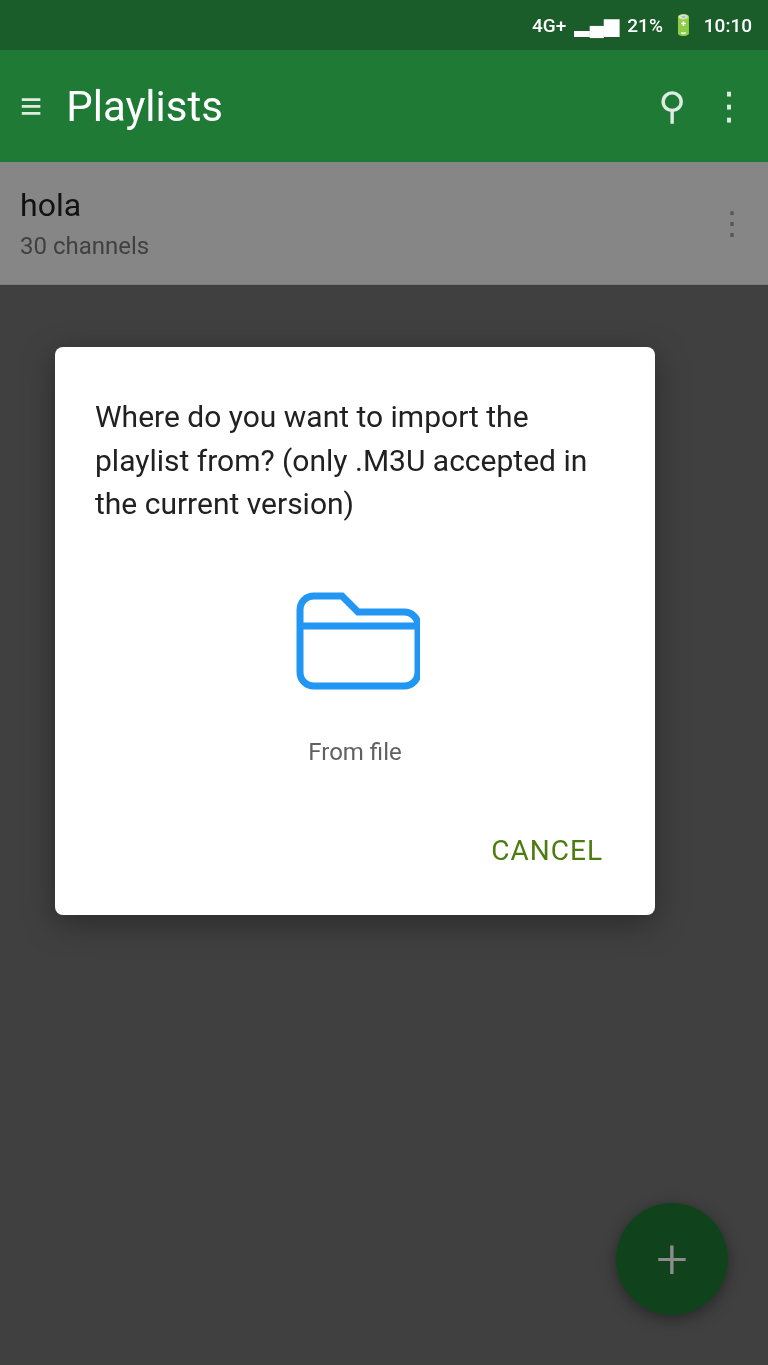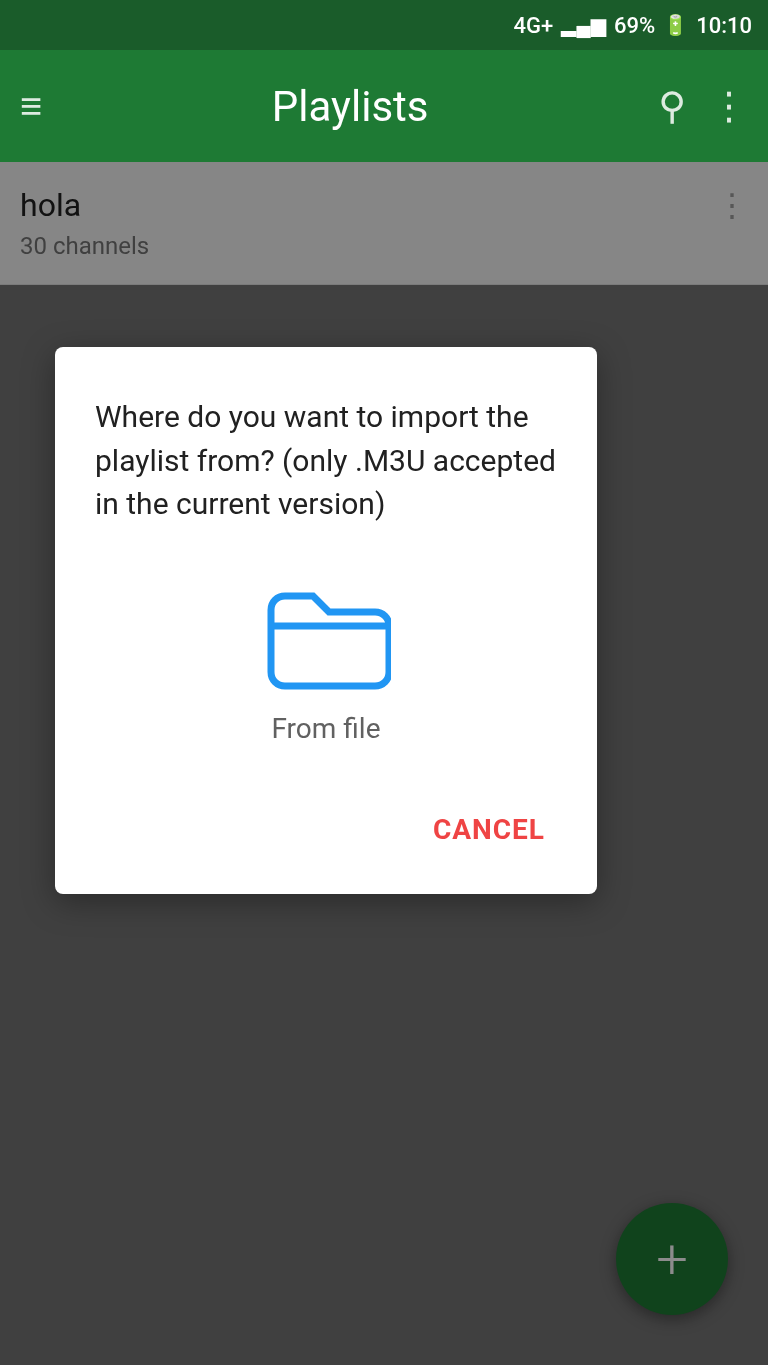--- a/index.html
+++ b/index.html
@@ -24,21 +24,21 @@
       background-color: #1a5c2a;
       display: flex;
       align-items: center;
       justify-content: flex-end;
       padding: 0 16px;
       gap: 8px;
     }
 
     .status-bar-text {
       color: white;
-      font-size: 22px;
+      font-size: 19px;
       font-weight: 500;
     }
 
     .status-icon {
       color: white;
       font-size: 20px;
     }
 
     
     .app-bar {
@@ -49,41 +49,41 @@
       align-items: center;
       padding: 0 20px;
       gap: 24px;
     }
 
     .app-bar-title {
       color: white;
       font-size: 42px;
       font-weight: 400;
       flex: 1;
-      text-align: center;
     }
 
     .app-bar-icon {
       color: rgba(255,255,255,0.85);
       font-size: 38px;
       cursor: pointer;
     }
 
     
     .content-area {
       width: 100%;
       position: relative;
     }
 
     
     .playlist-card {
       width: 100%;
       background-color: #f5f5f5;
       padding: 24px 20px;
       display: flex;
+      align-items: center;
       justify-content: space-between;
       border-bottom: 1px solid #e0e0e0;
     }
 
     .playlist-info {
       display: flex;
       flex-direction: column;
       gap: 8px;
     }
 
@@ -113,21 +113,21 @@
       height: 100%;
       background-color: rgba(0,0,0,0.45);
       z-index: 10;
     }
 
     
     .dialog {
       position: absolute;
       top: 185px;
       left: 55px;
-      width: 542px;
+      width: 600px;
       background-color: white;
       border-radius: 8px;
       z-index: 20;
       padding: 48px 40px 40px 40px;
       box-shadow: 0 8px 32px rgba(0,0,0,0.35);
     }
 
     .dialog-text {
       font-size: 30px;
       color: #212121;
@@ -149,33 +149,34 @@
       gap: 20px;
       cursor: pointer;
     }
 
     .dialog-option-icon {
       width: 130px;
       height: 110px;
     }
 
     .dialog-option-label {
-      font-size: 28px;
+      font-size: 24px;
       color: #616161;
+      margin-top: 26px;
     }
 
     .dialog-actions {
       display: flex;
       justify-content: flex-end;
     }
 
     .cancel-button {
       font-size: 28px;
-      font-weight: 700;
-      color: #ef4444;
+      font-weight: 400;
+      color: #4d7c0f;
       text-transform: uppercase;
       cursor: pointer;
       letter-spacing: 1px;
       padding: 8px 12px;
     }
 
     
     .fab {
       position: absolute;
       bottom: 50px;
@@ -198,21 +199,21 @@
       font-weight: 300;
       line-height: 1;
     }
   </style>
 </head>
 <body>
 
 <div class="status-bar">
   <span class="status-bar-text">4G+</span>
   <span class="status-icon">▂▄▆</span>
-  <span class="status-bar-text">69%</span>
+  <span class="status-bar-text">21%</span>
   <span class="status-icon">🔋</span>
   <span class="status-bar-text">10:10</span>
 </div>
 
 <div class="app-bar">
   <span class="app-bar-icon">≡</span>
   <span class="app-bar-title">Playlists</span>
   <span class="app-bar-icon">⚲</span>
   <span class="app-bar-icon">⋮</span>
 </div>

